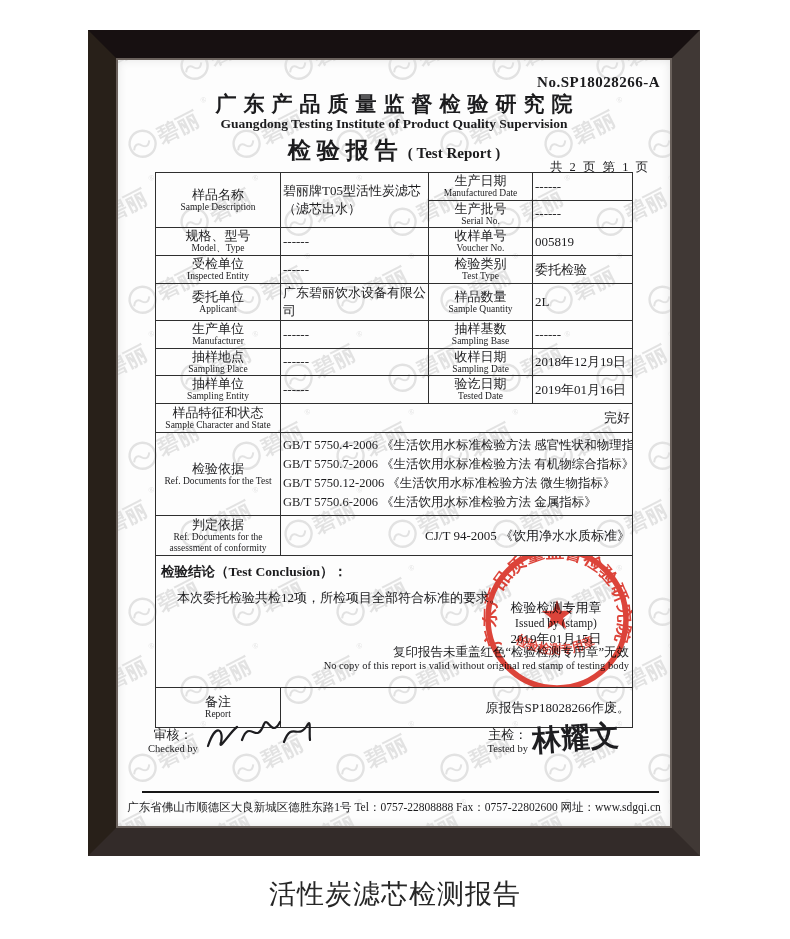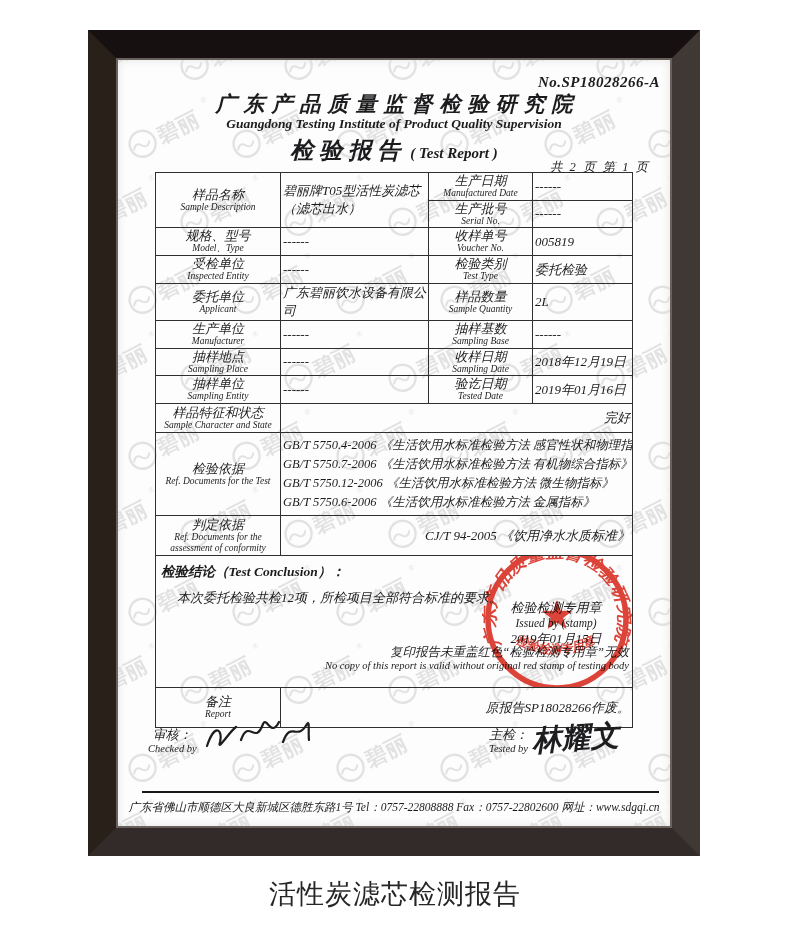--- a/index.html
+++ b/index.html
@@ -14,21 +14,21 @@
     border-top-color:#171011;border-left-color:#282019;
     border-right-color:#403835;border-bottom-color:#332b29;
     background:#fdfdfd;
   }
   .document{
     position:absolute;inset:0;background:#fdfdfd;overflow:hidden;
     box-shadow:0 0 0 2px #6a615c, inset 0 0 10px rgba(0,0,0,.10);
   }
   #watermarks{position:absolute;inset:0;z-index:0;pointer-events:none;overflow:hidden;}
   .wm-tile{position:absolute;transform:rotate(-27deg);opacity:.75;}
-  .doc-content{position:absolute;inset:0;z-index:1;font-style:italic;}
+  .doc-content{position:absolute;inset:0;z-index:1;}
 
   
   .report-no{position:absolute;top:14px;right:10px;font-size:15px;font-weight:bold;letter-spacing:.5px;}
   .institute-cn{position:absolute;top:30px;left:0;right:0;text-align:center;
     font-size:21px;font-weight:bold;letter-spacing:7px;padding-left:7px;}
   .institute-en{position:absolute;top:56px;left:0;right:0;text-align:center;font-size:13.5px;font-weight:bold;}
   .title-line{position:absolute;top:75px;left:0;right:0;text-align:center;}
   .title-cn{font-size:23px;font-weight:bold;letter-spacing:6px;}
   .title-en{font-size:15px;font-weight:bold;}
   .pagination{position:absolute;top:99px;right:20px;font-size:12.5px;letter-spacing:2px;}

